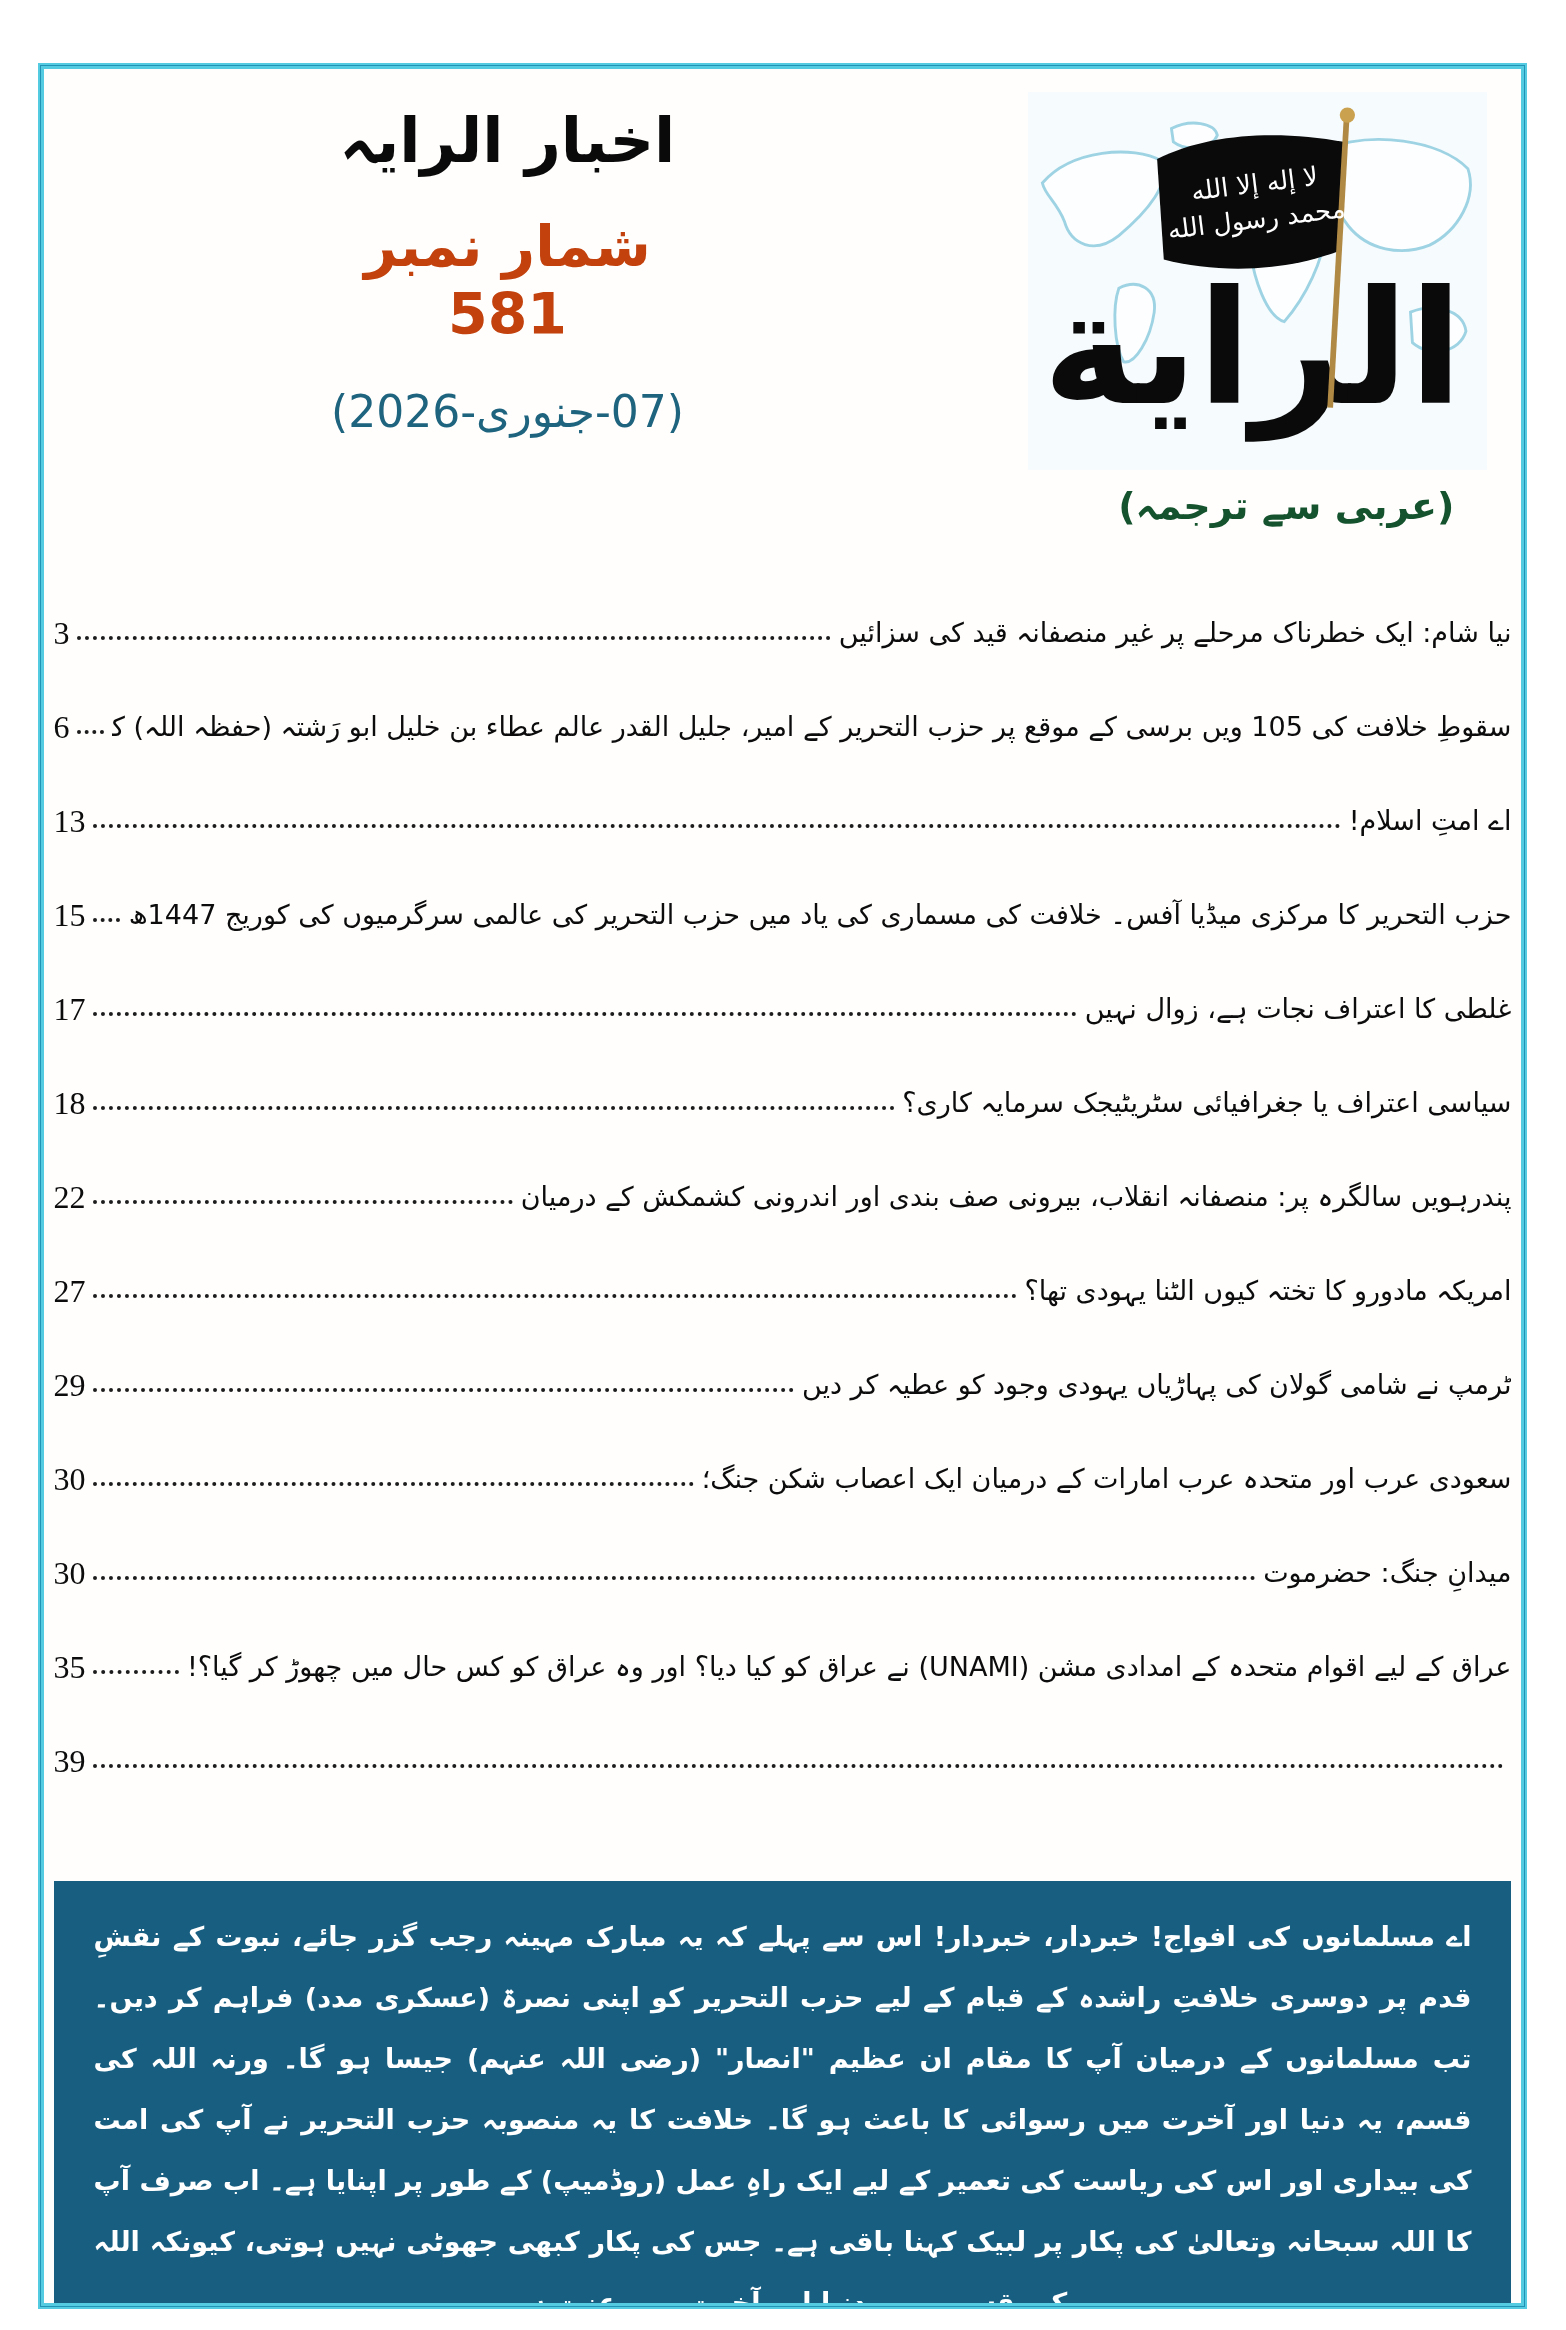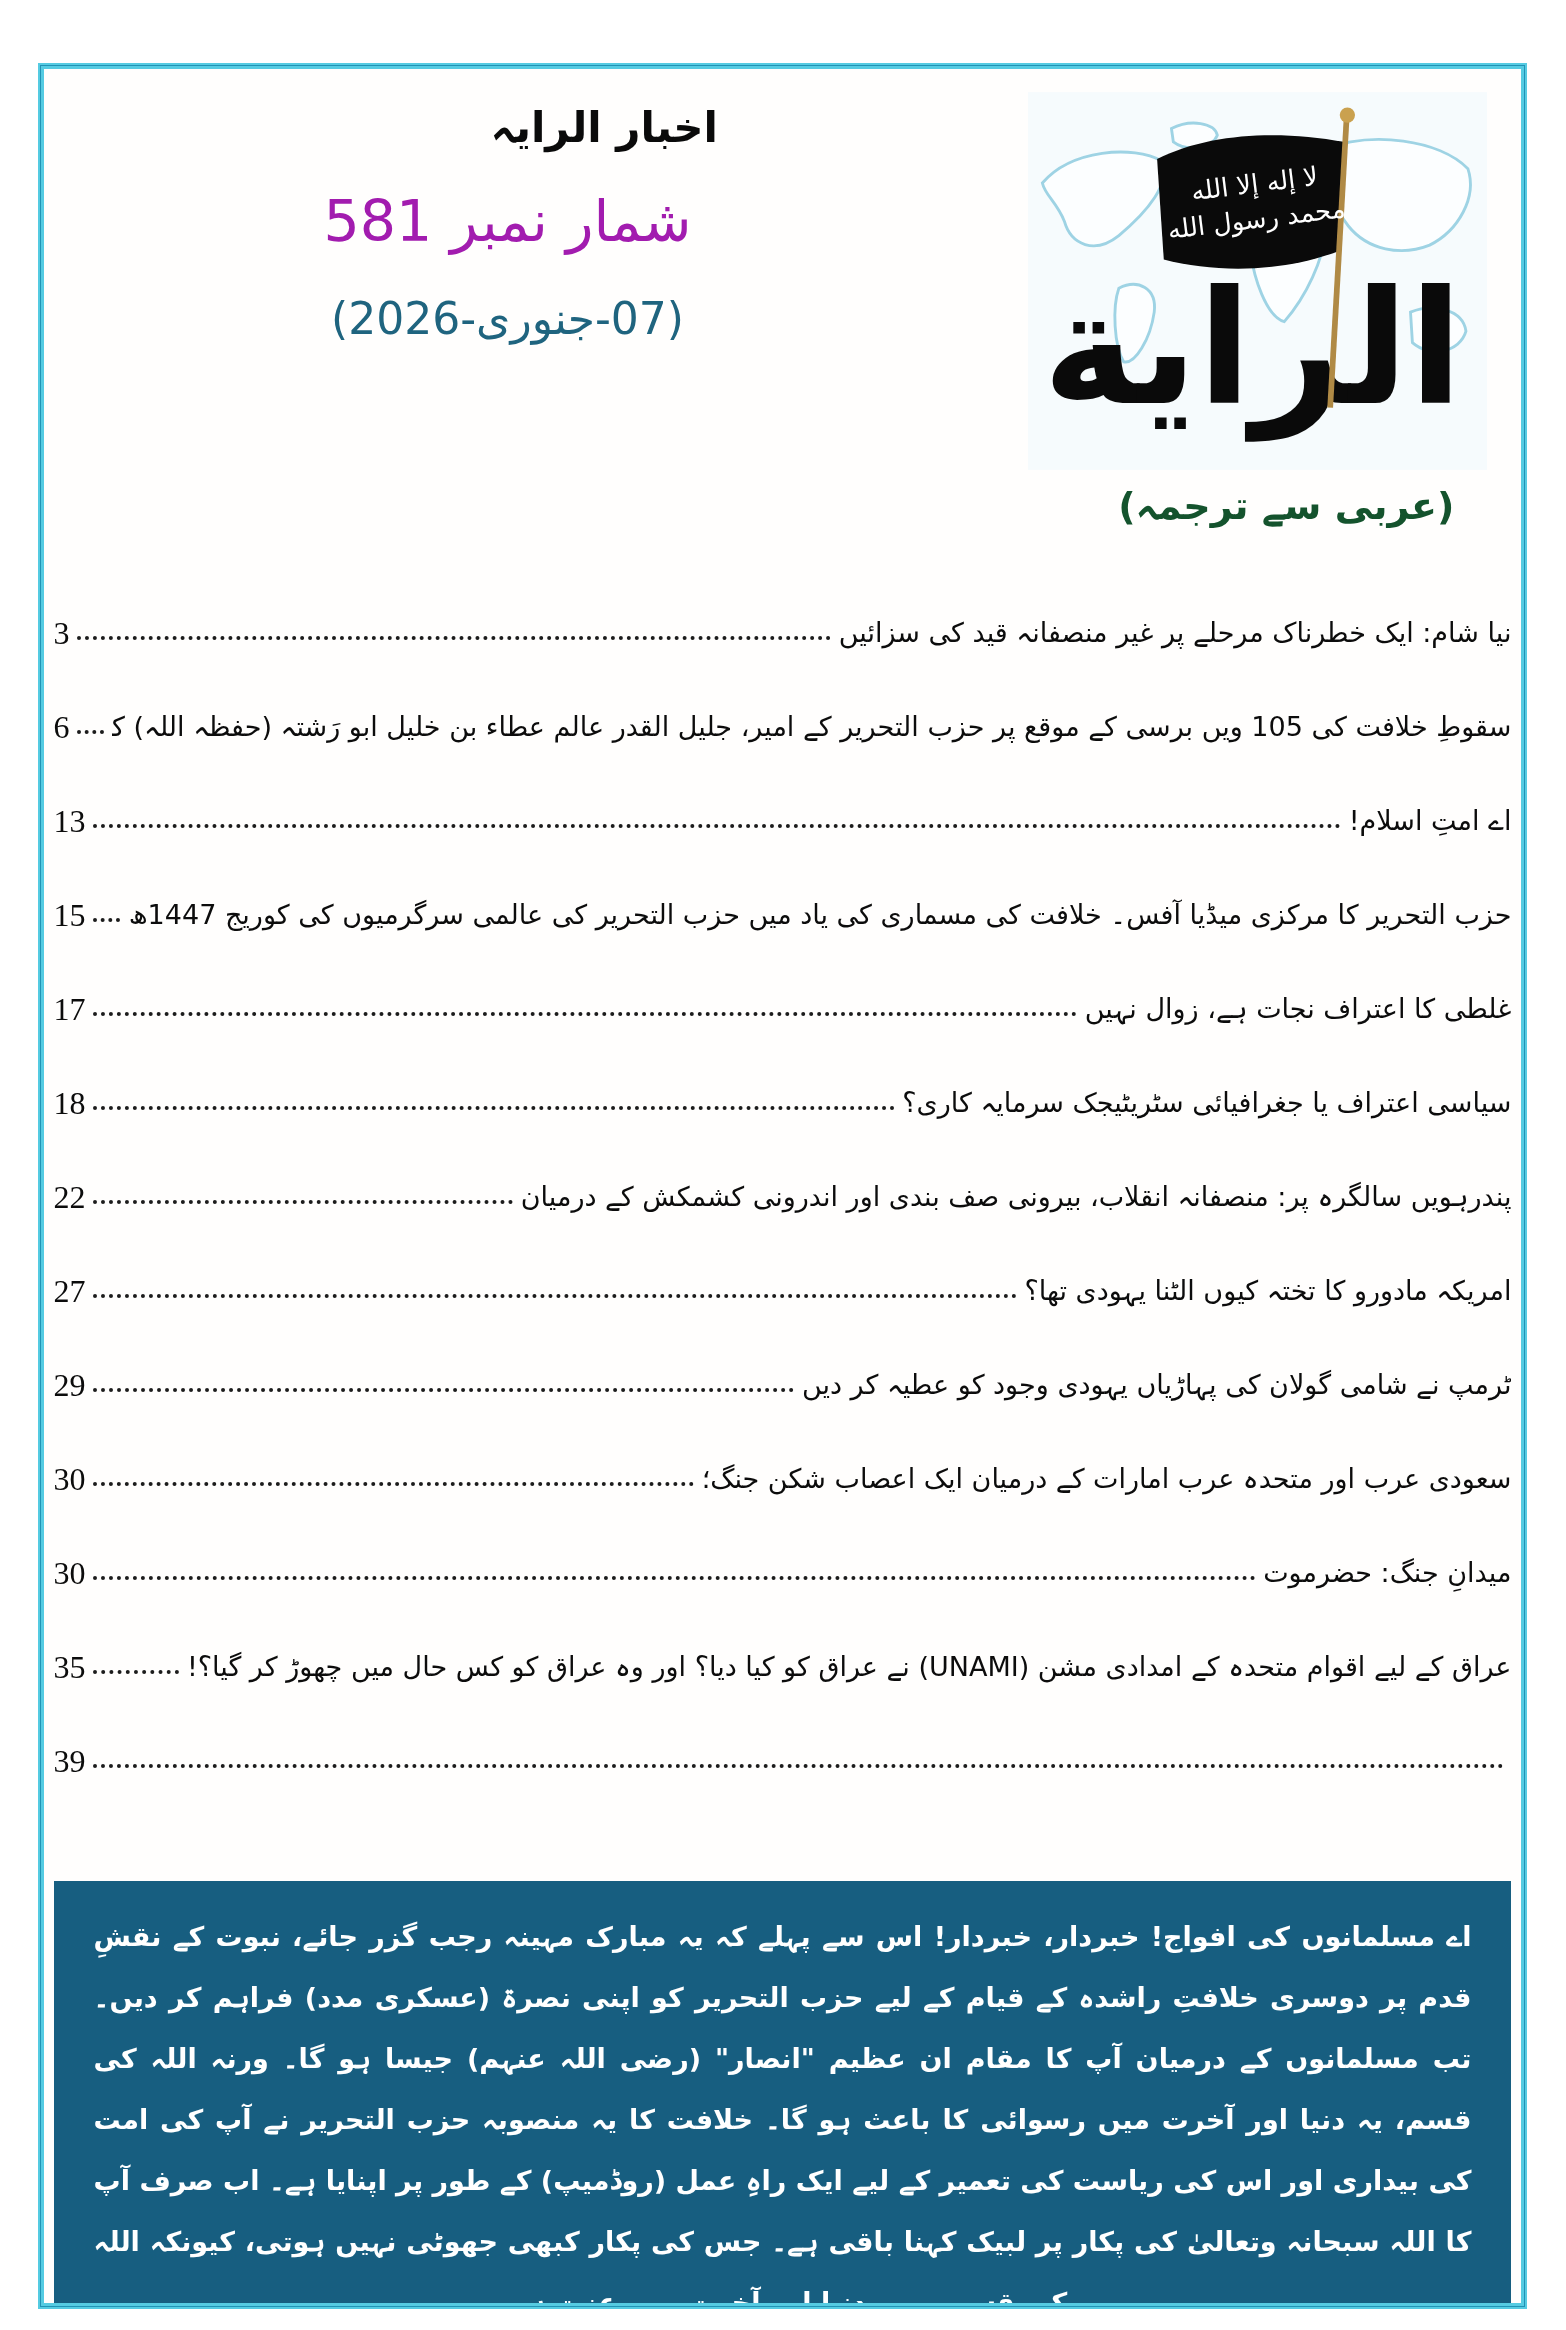--- a/index.html
+++ b/index.html
@@ -18,22 +18,22 @@
   .frame-inner{
     width:100%;height:100%;border:3.8px solid #55cbe2;box-sizing:border-box;
     position:relative;overflow:hidden;
   }
   
   .header{position:relative;height:401px;}
   .logo{position:absolute;right:34px;top:23px;width:459px;height:378px;}
   .titles{
     position:absolute;right:803px;top:32.5px;width:421px;text-align:center;direction:rtl;
   }
-  .masthead-title{font-size:42px;font-weight:700;color:#0a0a0a;line-height:1.25;text-align:right;}
-  .issue-number{font-size:57px;font-weight:400;color:#a21caf;margin-top:32.5px;line-height:1.2;}
+  .masthead-title{font-size:62px;font-weight:700;color:#0a0a0a;line-height:1.25;}
+  .issue-number{font-size:57px;font-weight:700;color:#c2410c;margin-top:32.5px;line-height:1.2;}
   .issue-date{font-size:44px;font-weight:400;color:#1f647f;margin-top:38px;line-height:1.2;}
   
   .subtitle{
     direction:rtl;text-align:right;padding:0 57px 0 0;margin:5.7px 9.6px 23px 9.6px;
     font-size:38px;font-weight:700;color:#14532d;height:61px;line-height:61px;
   }
   
   .toc{margin:0 9.6px;direction:rtl;}
   .toc-row{
     display:flex;align-items:flex-end;height:94px;direction:rtl;cursor:pointer;

